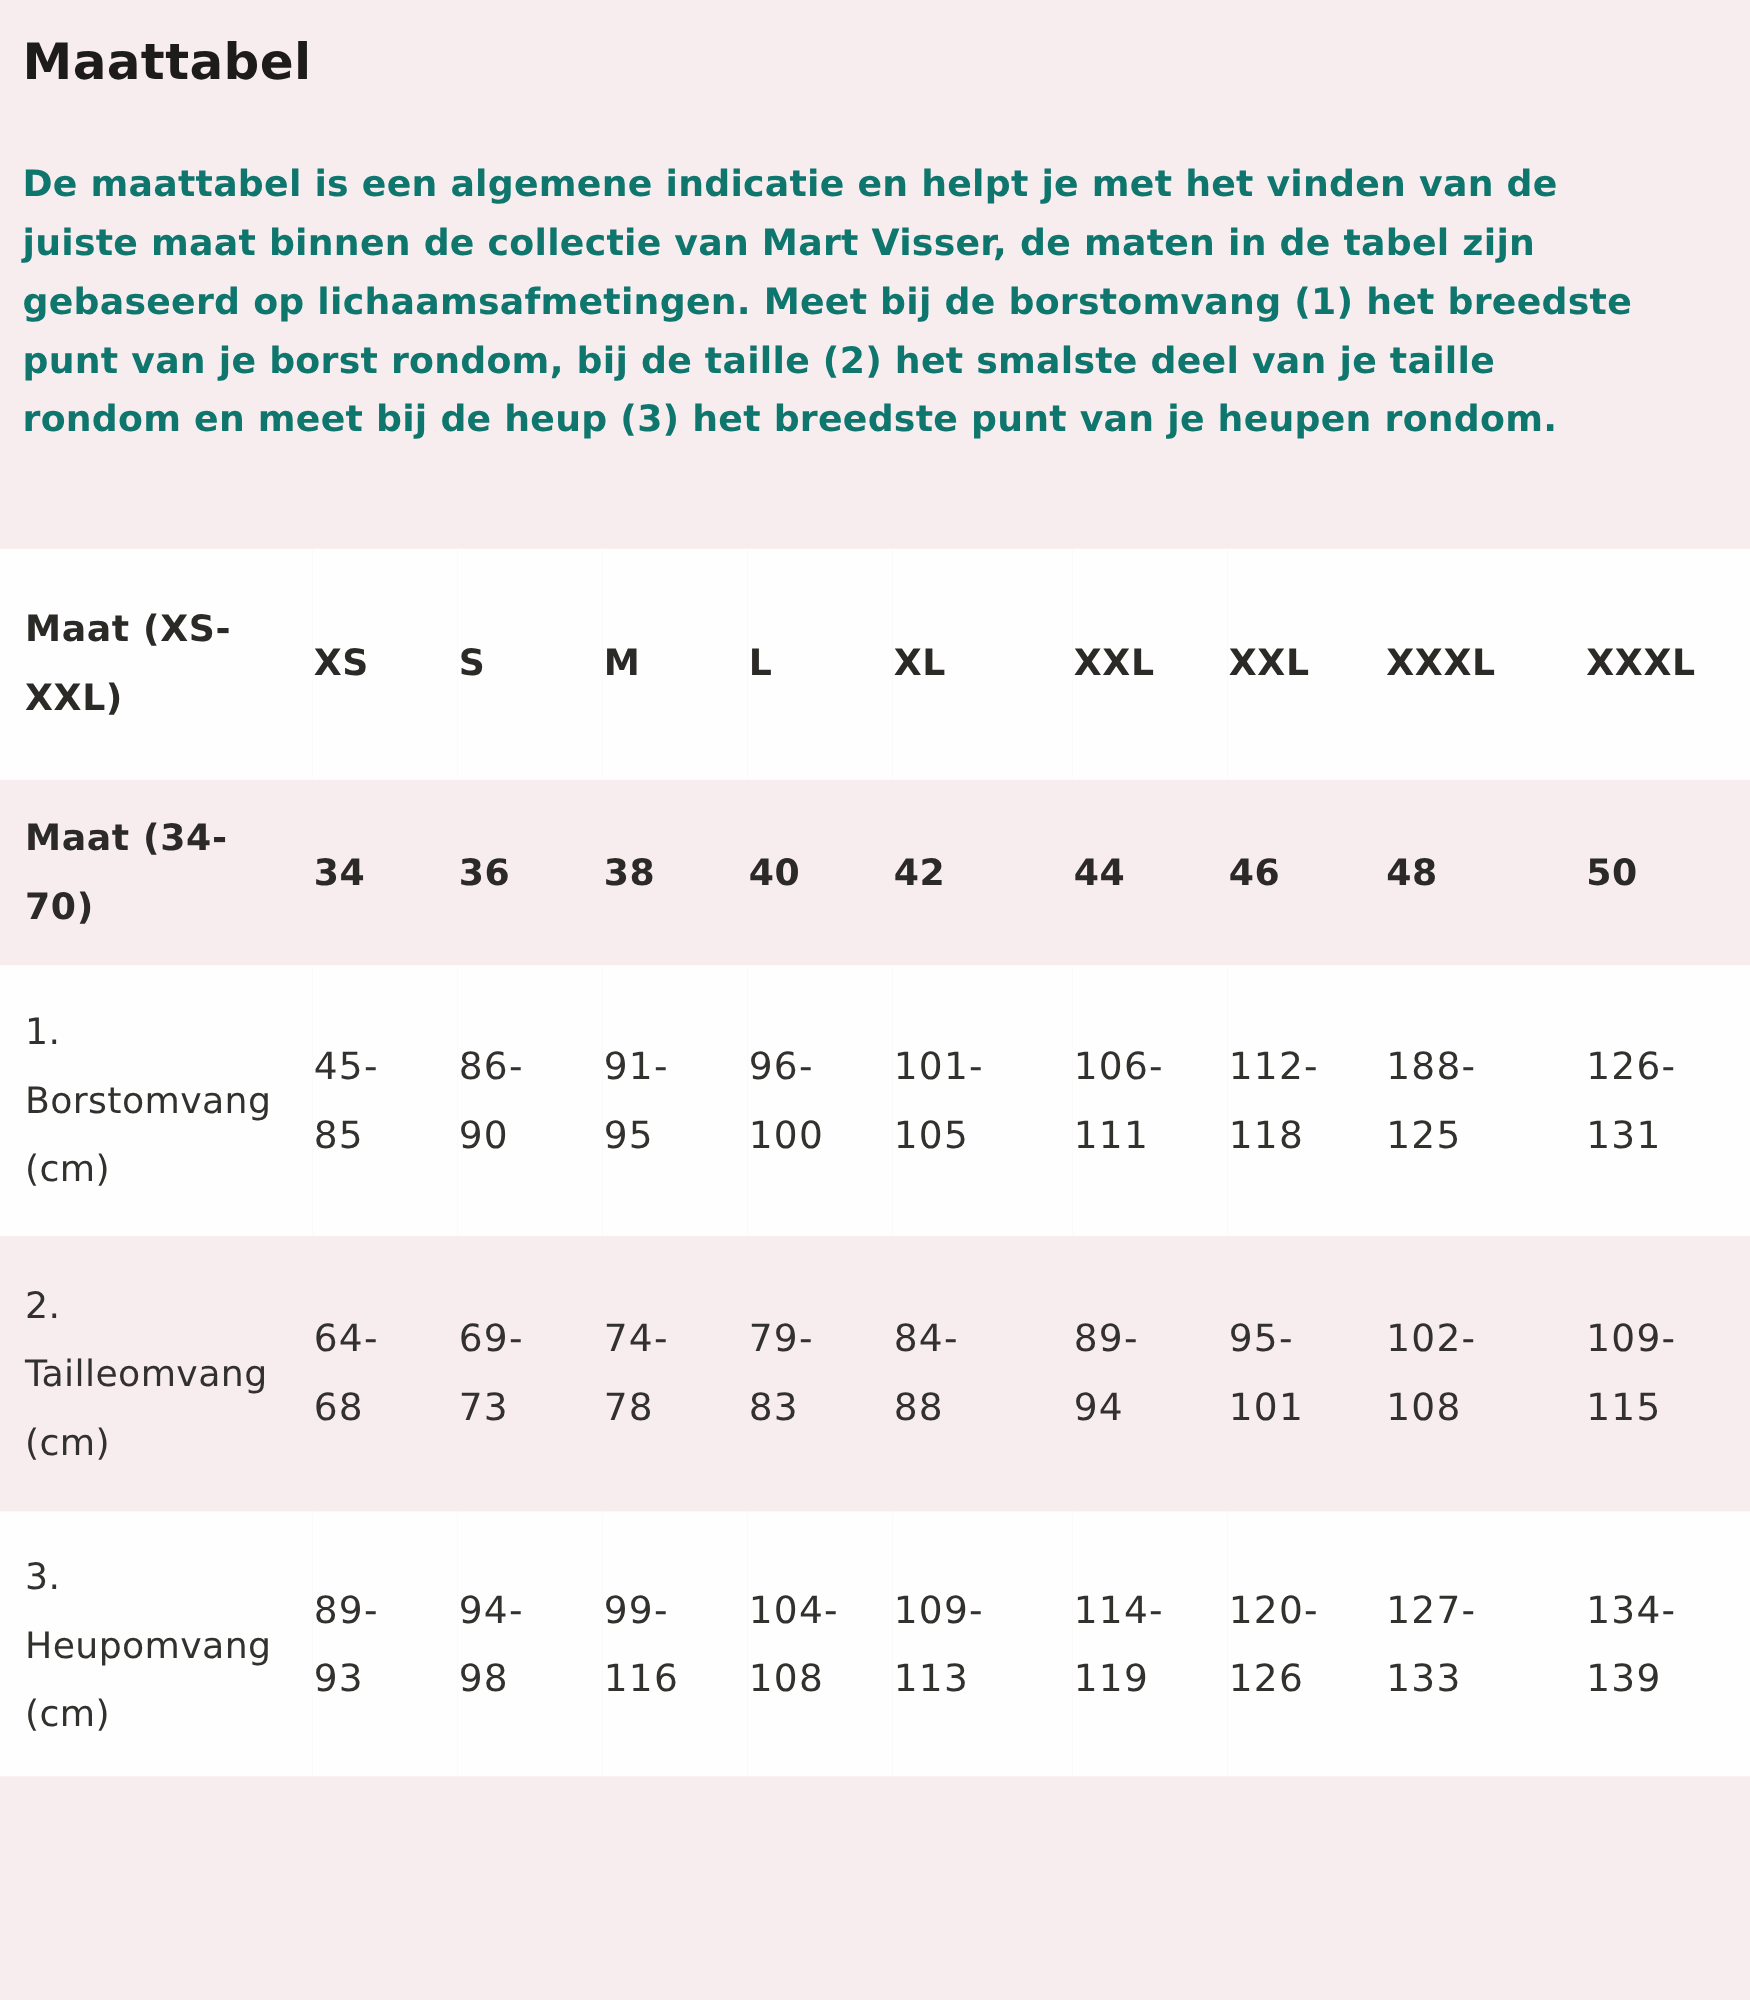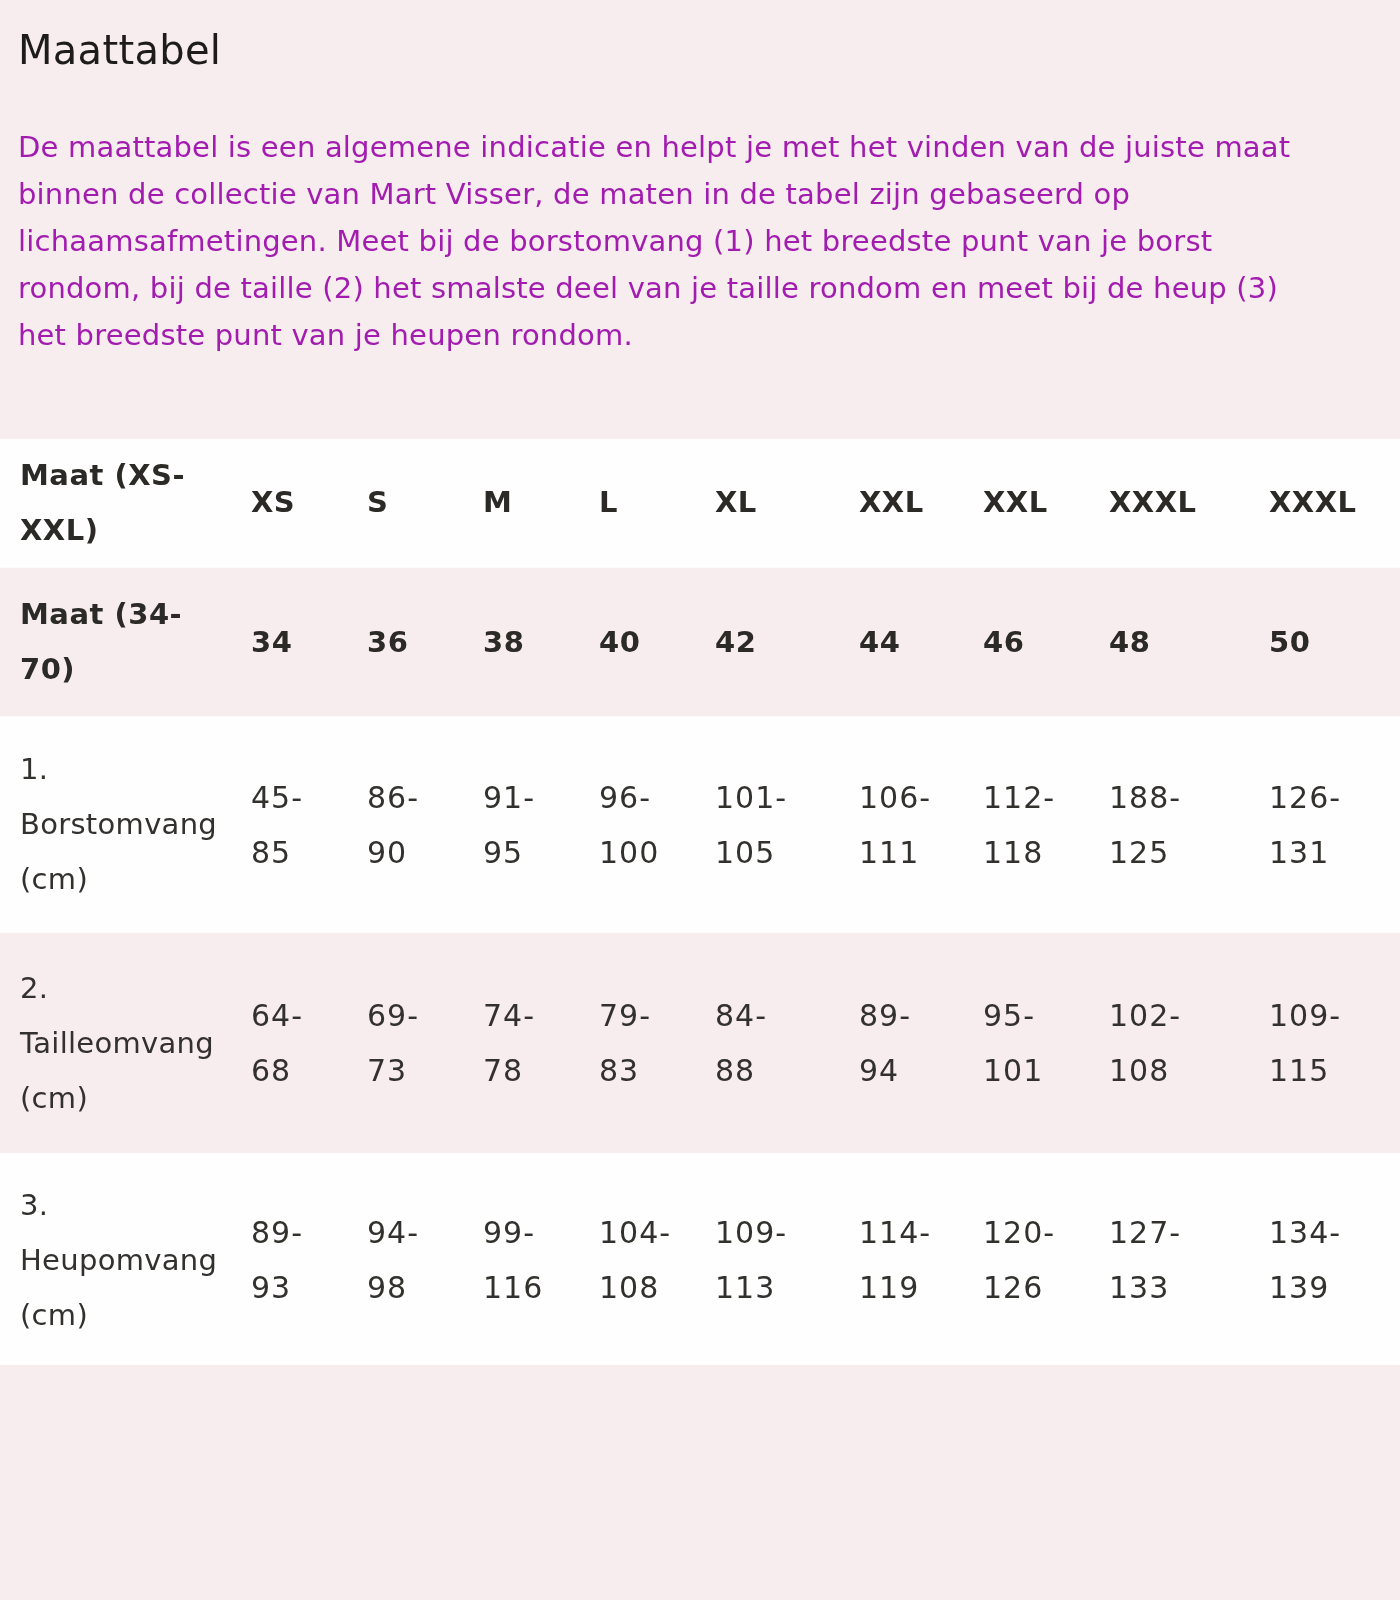--- a/index.html
+++ b/index.html
@@ -14,52 +14,52 @@
     color: #262421;
     overflow: hidden;
   }
   .page-top {
     padding: 28px 20px 0 18px;
   }
   h1.page-title {
     margin: 0 0 52px 0;
     font-size: 40px;
     line-height: 44px;
-    font-weight: 400;
+    font-weight: 700;
     color: #1d1c1a;
     letter-spacing: 0.3px;
   }
   p.intro {
     margin: 0 0 40px 0;
     max-width: 1305px;
     font-size: 29px;
     line-height: 47px;
-    font-weight: 400;
-    color: #a21caf;
+    font-weight: 700;
+    color: #0f766e;
     letter-spacing: 0.2px;
   }
   p.intro:last-of-type {
     margin-bottom: 0;
   }
   table.size-table {
     width: 1400px;
     margin-top: 80px;
     border-collapse: collapse;
     table-layout: fixed;
   }
   table.size-table td {
     vertical-align: middle;
     line-height: 55px;
     color: #33312e;
   }
   
   tr.size-row:nth-child(odd)  { background: #fefefe; }
   tr.size-row:nth-child(even) { background: #f7edee; }
   tr.size-row + tr.size-row td { border-top: 2px solid rgba(255,255,255,0.75); }
-  tr.size-row:nth-child(1) { height: 128px; }
+  tr.size-row:nth-child(1) { height: 184px; }
   tr.size-row:nth-child(2) { height: 150px; }
   tr.size-row:nth-child(3) { height: 215px; }
   tr.size-row:nth-child(4) { height: 222px; }
   tr.size-row:nth-child(5) { height: 211px; }
   td.label-cell {
     text-align: left;
     padding-left: 20px;
   }
   td.value-cell {
     text-align: left;

